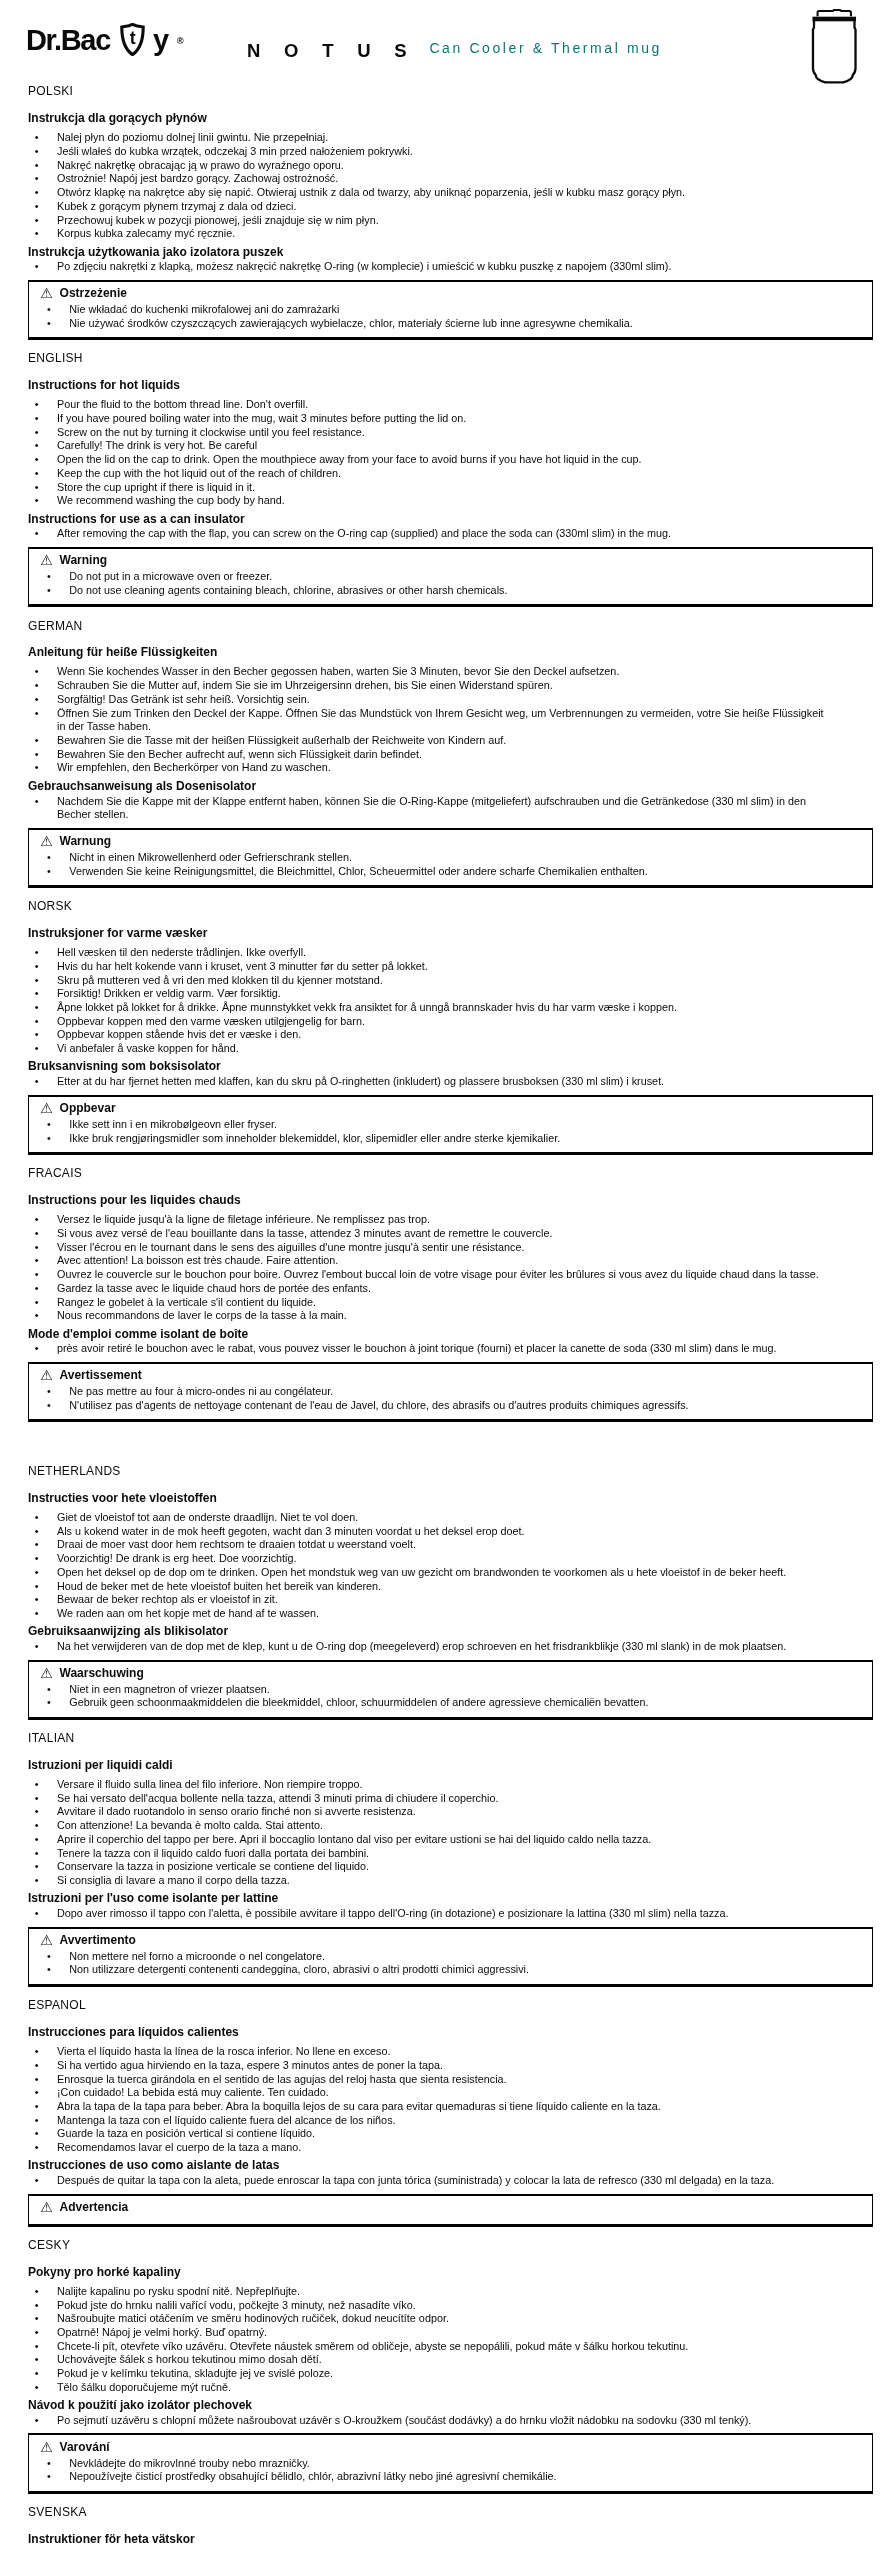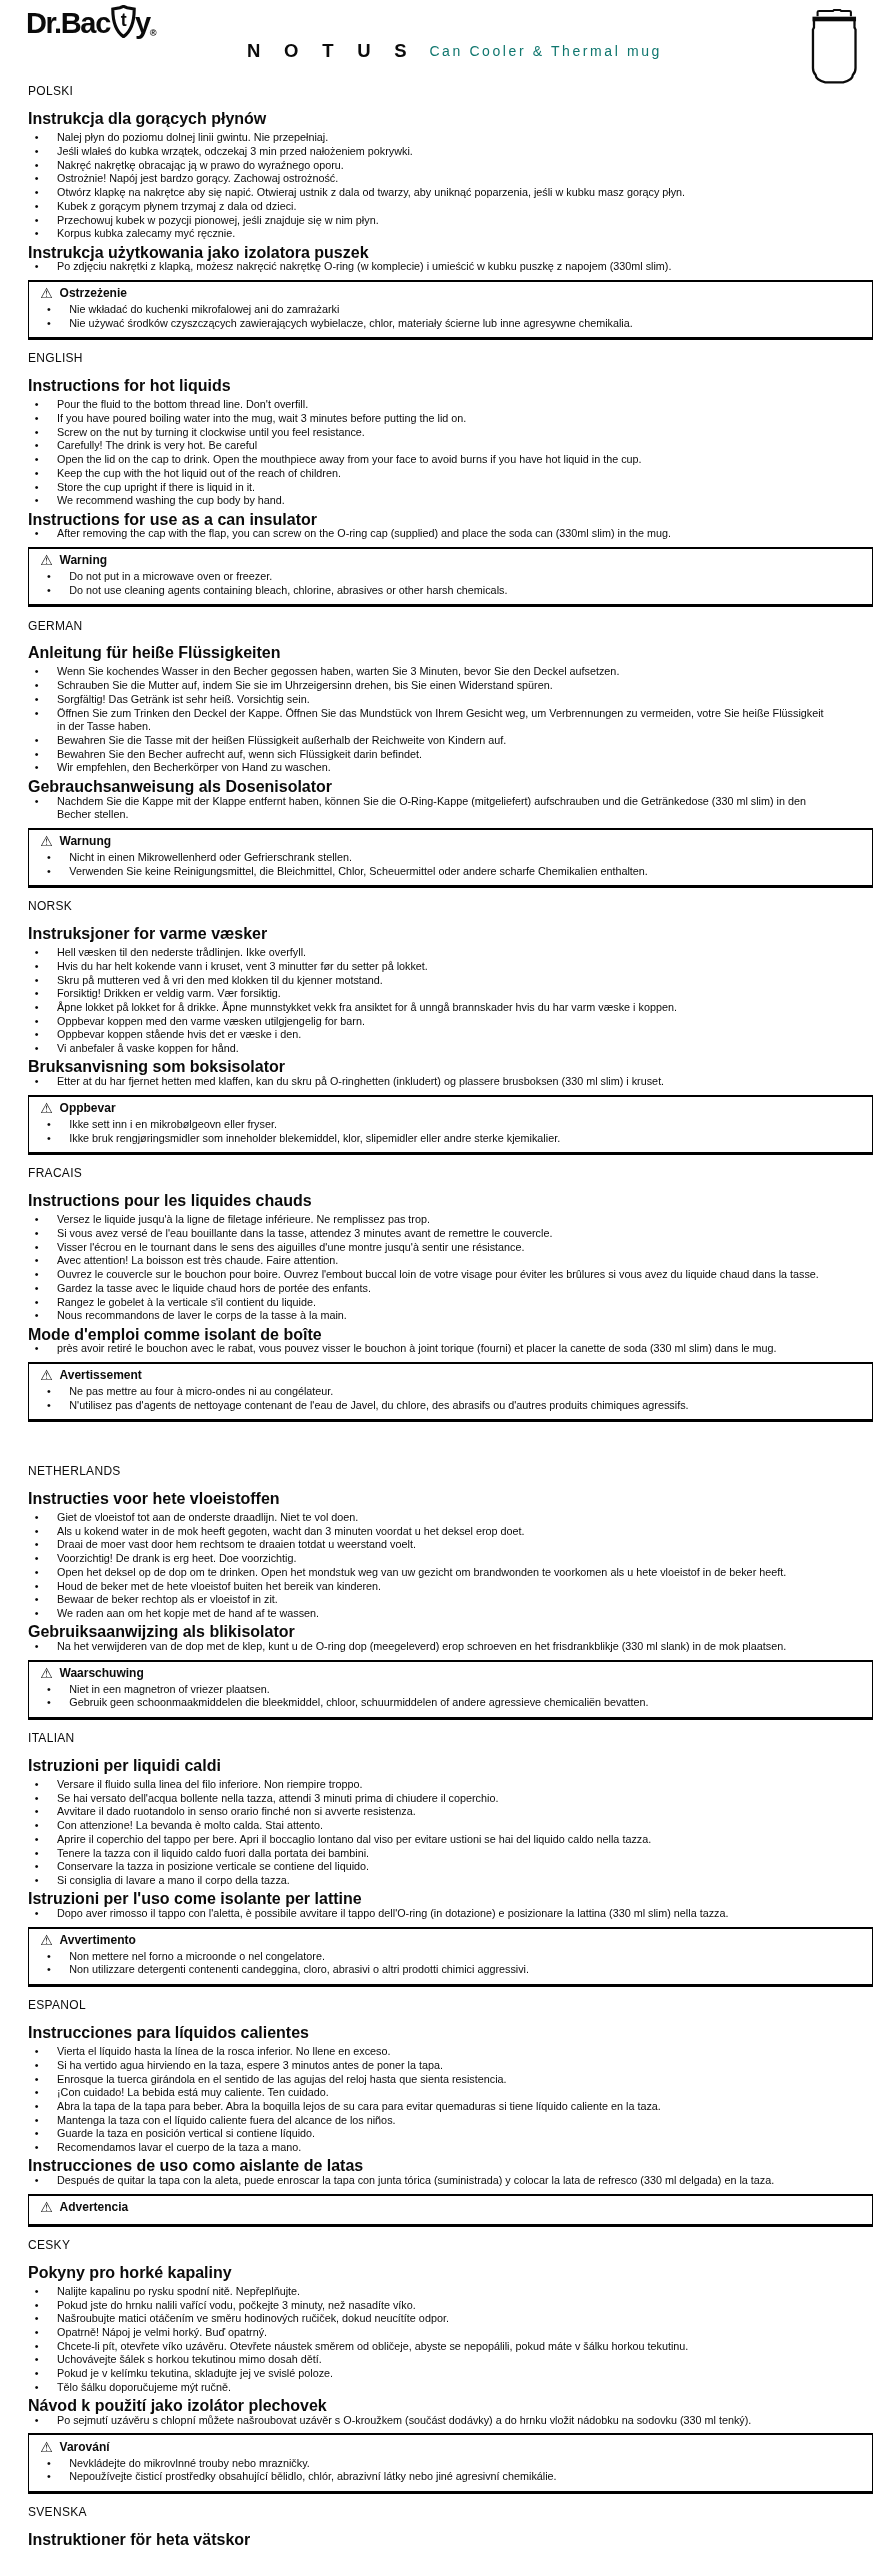--- a/index.html
+++ b/index.html
@@ -3,34 +3,34 @@
 <meta charset="utf-8">
 <style>
   html,body{margin:0;padding:0;background:#ffffff;}
   body{width:896px;font-family:"Liberation Sans","DejaVu Sans",sans-serif;color:#0b0b0b;
        -webkit-font-smoothing:antialiased;}
   .page{position:relative;width:896px;min-height:2576px;box-sizing:border-box;
         padding:0 23px 31px 28px;background:#fff;}
 
   
   header{position:relative;height:73px;}
-  .brand{position:absolute;left:-2.1px;top:8px;display:flex;align-items:flex-end;
-         font-weight:700;font-size:29px;letter-spacing:-1.3px;line-height:1;}
+  .brand{position:absolute;left:-2.1px;top:26px;display:flex;align-items:center;
+         font-weight:700;font-size:29px;letter-spacing:-1.3px;line-height:1;gap:9px;}
   .brand .shield{margin:-3.1px -1.5px 0 -0.5px;}
   .brand sup{font-size:9.3px;letter-spacing:0;margin-top:1px;}
-  .title-line{position:absolute;left:219px;top:40px;display:flex;align-items:center;}
+  .title-line{position:absolute;left:219px;top:40px;display:flex;align-items:flex-start;}
   .notus{font-weight:700;font-size:18.5px;letter-spacing:9.3px;white-space:nowrap;}
   .subtitle{font-size:14px;letter-spacing:2.6px;margin-left:13.4px;white-space:nowrap;color:#0f766e;}
   .mug-wrap{position:absolute;right:6.2px;top:9.3px;}
 
   
   .section{margin-top:12.4px;}
   .section:nth-of-type(6){margin-top:43px;} 
   .lang-label{font-size:12px;letter-spacing:0.3px;line-height:13.4px;margin:0 0 13.4px 0;}
-  h3{font-size:16px;font-weight:700;line-height:13.4px;margin:0 0 5.7px 0;}
+  h3{font-size:12px;font-weight:700;line-height:13.4px;margin:0 0 5.7px 0;}
   h3.can{margin:4.6px 0 1.5px 0;}
   ul{margin:0;padding:0;list-style:none;}
   li{position:relative;font-size:10.8px;line-height:13.7px;padding-left:29px;max-width:770px;}
   li::before{content:"•";position:absolute;left:6.7px;top:0;}
 
   
   .warning{margin-top:5.7px;border:1.5px solid #000;border-top-width:2.6px;border-bottom-width:3.1px;
            padding:3.6px 12.4px 6.7px 11.3px;background:#fff;}
   .warn-head{display:flex;align-items:center;margin:1px 0 2.6px 0;}
   .warn-icon{font-size:14px;line-height:14px;margin-right:6.7px;}

